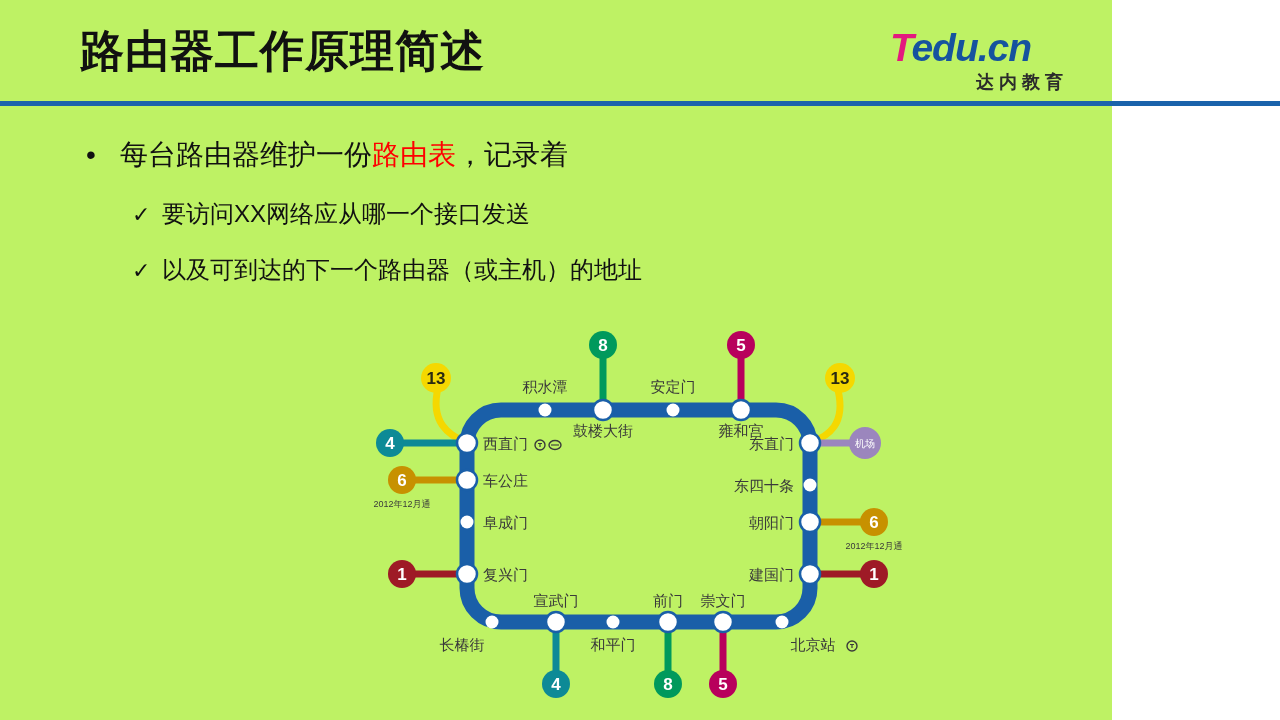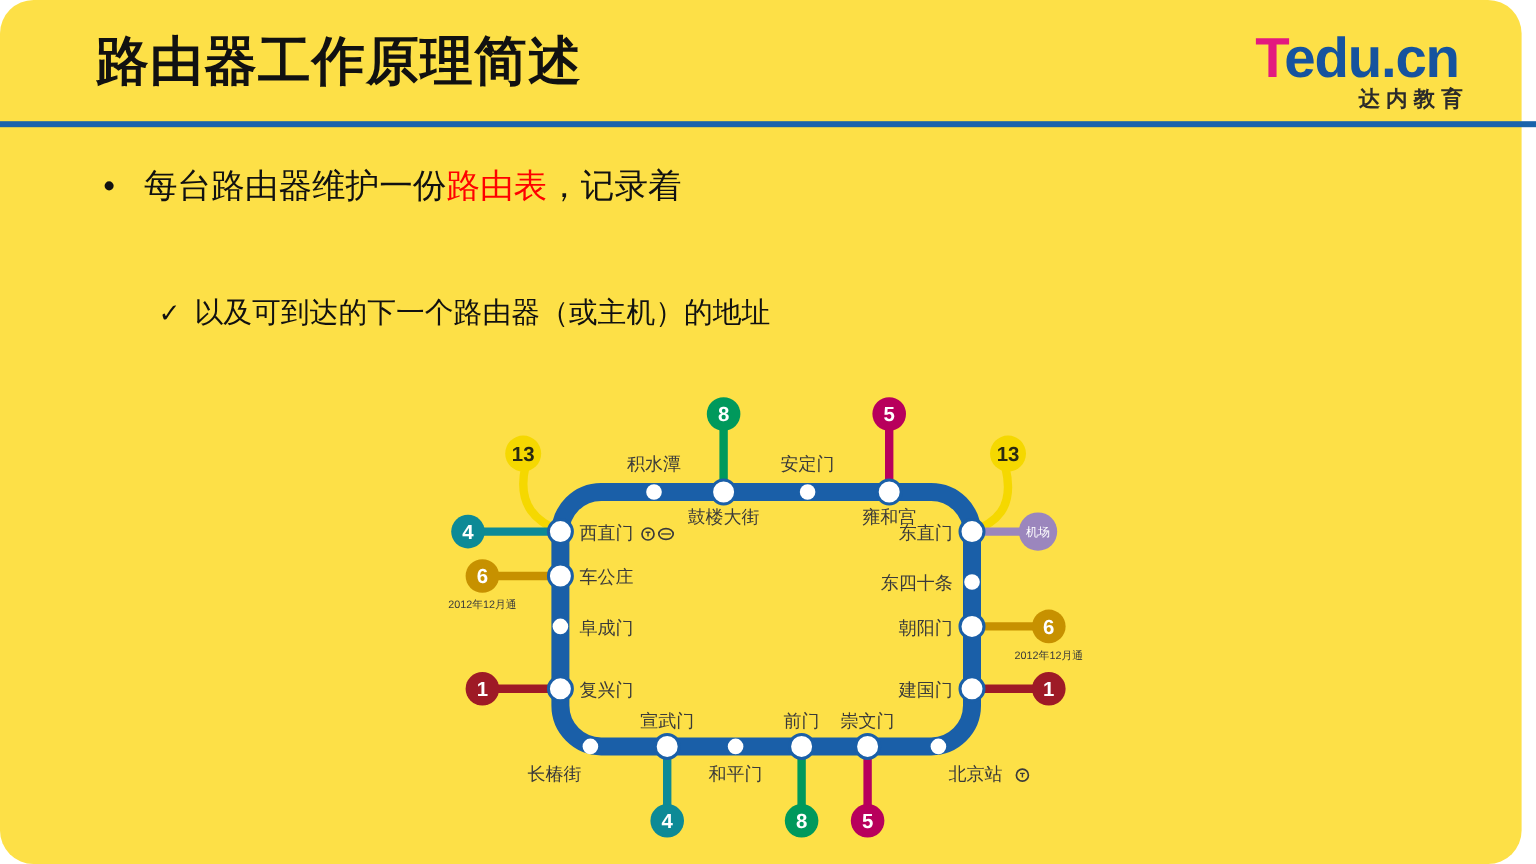--- a/index.html
+++ b/index.html
@@ -2,37 +2,37 @@
 <html><head>
 <meta charset="utf-8">
 <style>
   * { box-sizing: border-box; margin: 0; padding: 0; }
   html, body {
     width: 1280px; height: 720px;
     background: #ffffff;
     font-family: "Liberation Sans", "DejaVu Sans", sans-serif;
     overflow: hidden;
   }
-  #slide { position: relative; width: 1268px; height: 720px; background: #fde047; border-radius: 28px; }
+  #slide { position: relative; width: 1112px; height: 720px; background: #bef264; }
 
   
   #slide-title {
     position: absolute; left: 80px; top: 22px;
     font-size: 44px; font-weight: bold; color: #111;
     letter-spacing: 1px; white-space: nowrap;
   }
   #title-rule {
     position: absolute; left: 0; top: 101px; width: 1280px; height: 5px;
     background: #1a63ab;
   }
 
   
   #logo { position: absolute; right: 42px; top: 26px; width: 180px; height: 64px; }
   #logo-word { position: absolute; left: 0; top: 0; width: 180px; height: 44px;
-    font-size: 47px; font-weight: bold; line-height: 44px;
+    font-size: 39px; font-weight: bold; font-style: italic; line-height: 44px;
     white-space: nowrap; letter-spacing: -1px; }
   .logo-t { color: #e3197f; }
   .logo-edu { color: #16539e; }
   #logo-sub {
     position: absolute; right: 2px; top: 44px;
     font-size: 18px; color: #2b2b2b; letter-spacing: 5px; font-weight: bold;
     white-space: nowrap;
   }
 
   
@@ -41,21 +41,21 @@
     font-size: 28px; font-weight: normal; color: #111; white-space: nowrap;
   }
   #bullet-1 .dot { display: inline-block; width: 34px; }
   .hl-red { color: #ff0000; }
 
   .sub-bullet {
     position: absolute; left: 132px;
     font-size: 24px; color: #111; white-space: nowrap;
   }
   #sub-bullet-1 { top: 198px; }
-  #sub-bullet-2 { top: 244px; }
+  #sub-bullet-2 { top: 254px; }
   .check { display: inline-block; width: 30px; font-size: 22px; }
 
   
   #map { position: absolute; left: 370px; top: 330px; width: 540px; height: 375px; }
   #map svg { display: block; }
   .stn-label { font-family: "Liberation Sans","DejaVu Sans",sans-serif; font-size: 15px; fill: #3a3a3a; }
   .badge-num { font-family: "Liberation Sans","DejaVu Sans",sans-serif; font-size: 17px; font-weight: bold; fill: #ffffff; }
   .badge-num-dark { font-family: "Liberation Sans","DejaVu Sans",sans-serif; font-size: 17px; font-weight: bold; fill: #2a2a12; }
   .note-text { font-family: "Liberation Sans","DejaVu Sans",sans-serif; font-size: 9px; fill: #3a3a3a; }
   .apt-text { font-family: "Liberation Sans","DejaVu Sans",sans-serif; font-size: 10px; fill: #ffffff; }
@@ -68,20 +68,21 @@
   <div id="slide-title">路由器工作原理简述</div>
   <div id="title-rule"></div>
 
   <div id="logo">
     <div id="logo-word"><span class="logo-t">T</span><span class="logo-edu">edu.cn</span></div>
     <div id="logo-sub">达内教育</div>
   </div>
 
   <div id="bullet-1"><span class="dot">•</span><span>每台路由器维护一份</span><span class="hl-red">路由表</span><span>，记录着</span></div>
 
+  <div class="sub-bullet" id="sub-bullet-1"><span class="check">✓</span><span>要访问XX网络应从哪一个接口发送</span></div>
 
   <div class="sub-bullet" id="sub-bullet-2"><span class="check">✓</span><span>以及可到达的下一个路由器（或主机）的地址</span></div>
 
   <div id="map">
   <svg width="540" height="375" viewBox="0 0 540 375" xmlns="http://www.w3.org/2000/svg">
 
     <line x1="233" y1="22" x2="233" y2="80" stroke="#00995c" stroke-width="7"></line>
 
     <line x1="371" y1="22" x2="371" y2="80" stroke="#b8005c" stroke-width="7"></line>
 

